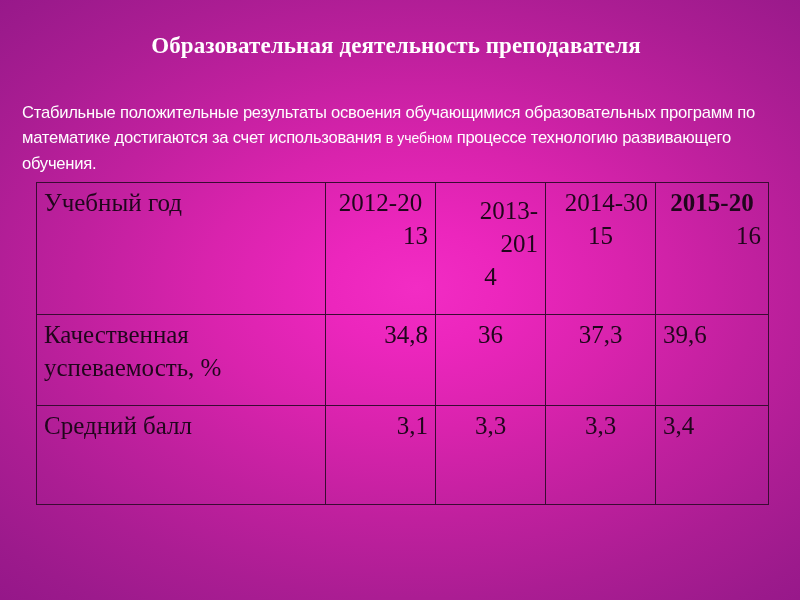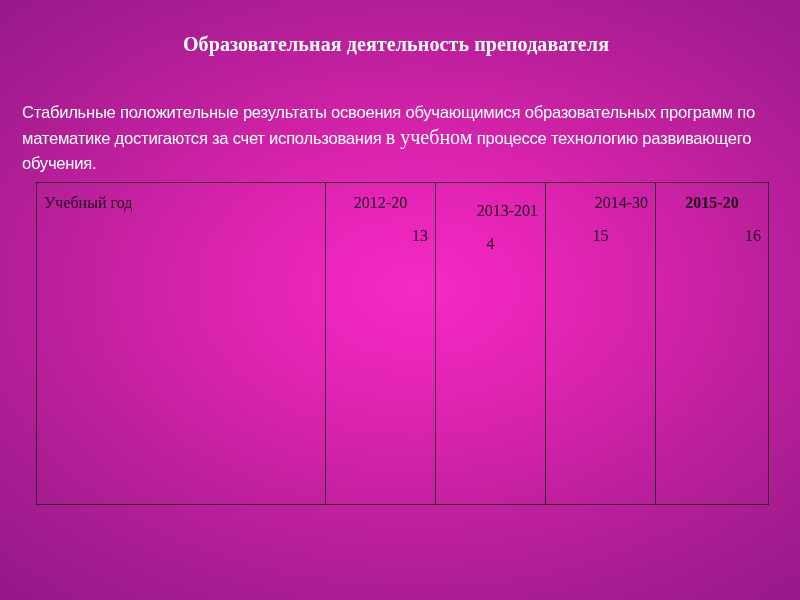--- a/index.html
+++ b/index.html
@@ -32,55 +32,55 @@
 
   
   #slide-title {
     position: absolute;
     left: 0;
     top: 33px;
     width: 792px;
     text-align: center;
     font-family: "Liberation Serif", serif;
     font-weight: bold;
-    font-size: 20px;
+    font-size: 23px;
     color: #ffffff;
     letter-spacing: 0.1px;
     white-space: nowrap;
   }
 
   
   #body-text {
     position: absolute;
     left: 22px;
     top: 100px;
     width: 762px;
     font-family: "Liberation Sans", sans-serif;
     font-size: 16.6px;
     line-height: 25px;
     color: #ffffff;
     letter-spacing: -0.25px;
   }
   #body-text .serifbit {
-    font-family: Liberation Serif, serif;
-    font-size: 20px;
+    font-family: Liberation Sans, sans-serif;
+    font-size: 14px;
     letter-spacing: 0;
   }
 
   
   #data-table {
     position: absolute;
     left: 36px;
     top: 182px;
     width: 732px;
     height: 323px;
     border-collapse: collapse;
     table-layout: fixed;
     font-family: "Liberation Serif", serif;
-    font-size: 16px;
+    font-size: 25px;
     color: #20061c;
   }
   #data-table td {
     border: 1.2px solid #3a0b33;
     padding: 3px 7px 3px 7px;
     vertical-align: top;
     line-height: 33px;
     background: transparent;
   }
 
@@ -166,18 +166,37 @@
 
         <td class="y4">
           <span class="hdr-wrap">
             <span class="hdr-line1">2015-20</span>
             <span class="hdr-line2">16</span>
           </span>
         </td>
       </tr>
 
 
-
+      <tr class="r-kach">
+        <td class="al-left">
+          <span class="lbl-line">Качественная</span>
+          <span class="lbl-line">успеваемость, %</span>
+        </td>
+        <td class="al-right">34,8</td>
+        <td class="al-center">36</td>
+        <td class="al-center">37,3</td>
+        <td class="al-left">39,6</td>
+      </tr>
+
+      <tr class="r-sred">
+        <td class="al-left">
+          <span class="lbl-line">Средний балл</span>
+        </td>
+        <td class="al-right">3,1</td>
+        <td class="al-center">3,3</td>
+        <td class="al-center">3,3</td>
+        <td class="al-left">3,4</td>
+      </tr>
 
     </tbody>
   </table>
 
 </div>
 
 </body></html>

